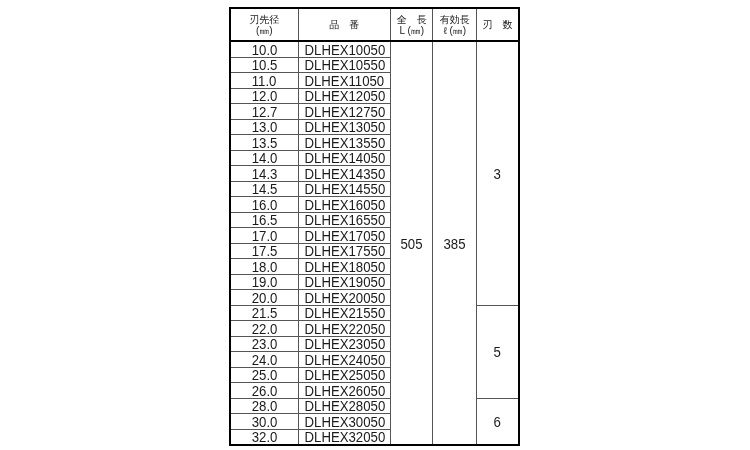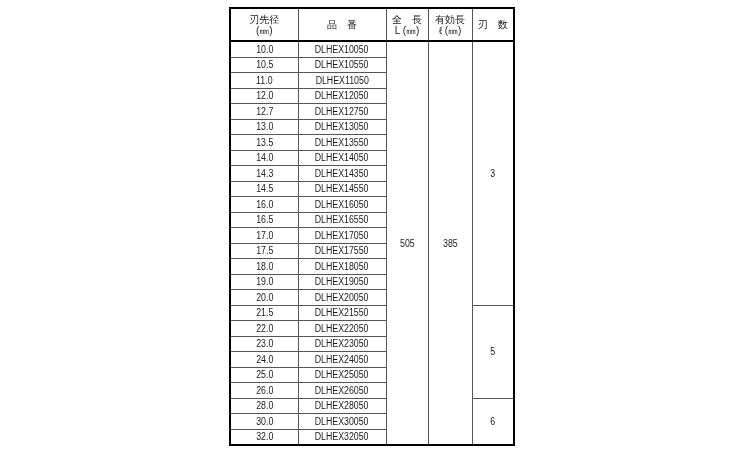--- a/index.html
+++ b/index.html
@@ -31,21 +31,21 @@
       font-weight: normal;
     }
     table.spec th {
       height: 31px;
       font-size: 10px;
       line-height: 11px;
       border-bottom: 2px solid #000000;
     }
     table.spec td {
       height: 14.5px;
-      font-size: 10px;
+      font-size: 15px;
       line-height: 13px;
       transform-origin: center;
     }
     .condensed {
       display: inline-block;
       transform: scaleX(0.88);
     }
     .col-dia { width: 68px; }
     .col-part { width: 88px; }
     .col-len { width: 42px; }

